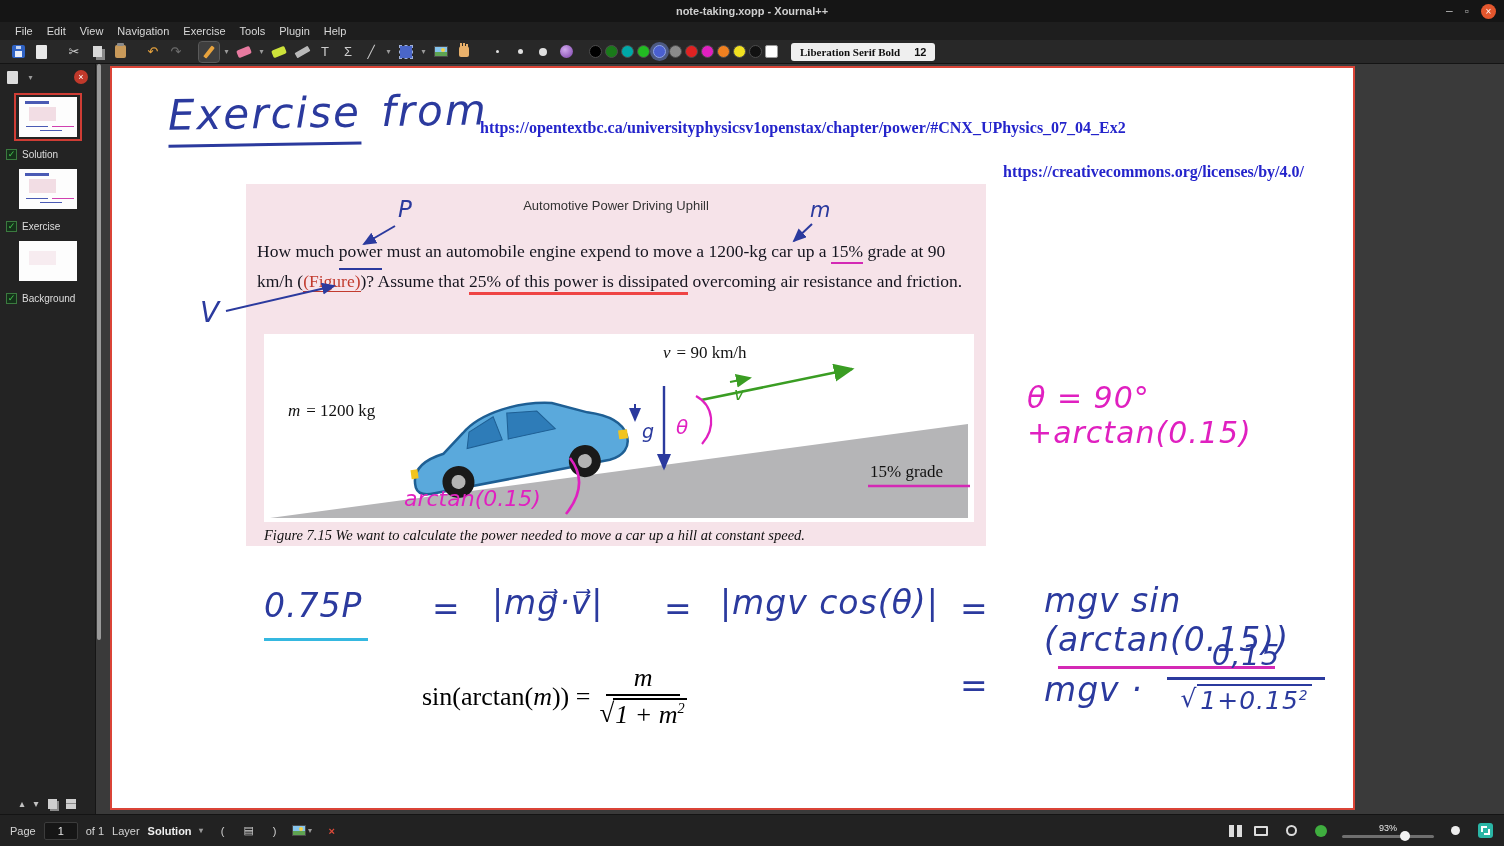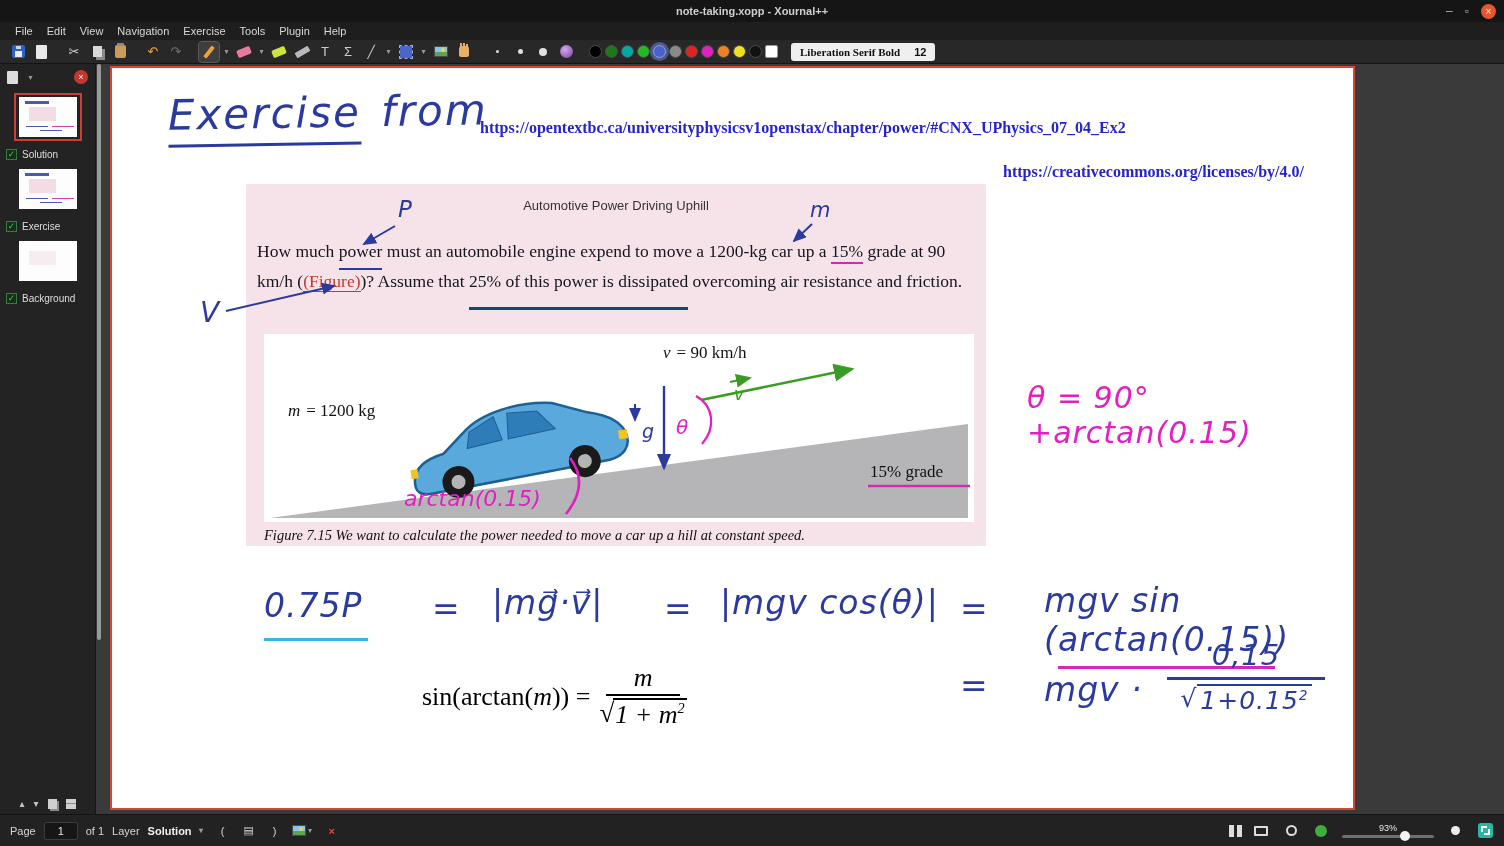--- a/index.html
+++ b/index.html
@@ -86,21 +86,21 @@
   .hand-title .w1{border-bottom:3px solid #2b3a9e;padding-bottom:5px;margin-right:20px;display:inline-block}
   .url{position:absolute;font-family:"Liberation Serif",serif;font-weight:bold;color:#2424cb;font-size:16px}
   .url-1{left:368px;top:51px}
   .url-2{left:891px;top:95px}
 
   .exbox{position:absolute;left:134px;top:116px;width:740px;height:362px;background:#f6e3e9}
   .ex-title{text-align:center;padding-top:14px;font-size:13px;color:#333}
   .ex-body{position:absolute;left:11px;top:52px;width:718px;font-family:"Liberation Serif",serif;font-size:17.5px;line-height:30px;color:#15151f}
   .seg.u-blue{border-bottom:2px solid #2b3a9e;padding-bottom:7px}
   .seg.u-pink{border-bottom:2.5px solid #d429b5;padding-bottom:1px}
-  .seg.u-cyan{border-bottom:3px solid #0c4a6e;padding-bottom:16px}
+  .seg.u-cyan{border-bottom:3px solid #ef4444;padding-bottom:1px}
   .seg.link{color:#c23b2e;border-bottom:1.5px solid #c23b2e}
   .figwrap{position:absolute;left:18px;top:150px;width:710px;height:188px;background:#fff}
   .figsvg{width:710px;height:188px;display:block}
   .svg-ser{font-family:"Liberation Serif",serif;fill:#111}
   .svg-hand{font-family:"DejaVu Sans",sans-serif}
   .caption{position:absolute;left:18px;top:343px;width:708px;font-family:"Liberation Serif",serif;font-size:14.5px;color:#101010}
   .caption .cap-label{font-weight:normal;font-style:italic}
   .caption .cap-text{font-style:italic}
 
   .ann{position:absolute;font-family:"DejaVu Sans",sans-serif;font-style:italic;color:#2b3a9e}

